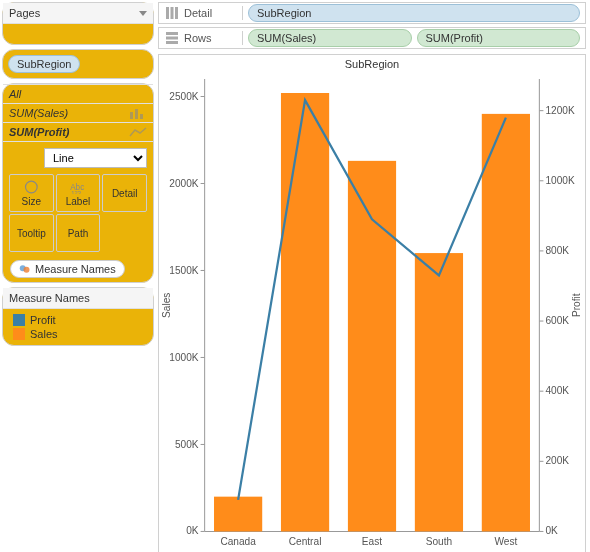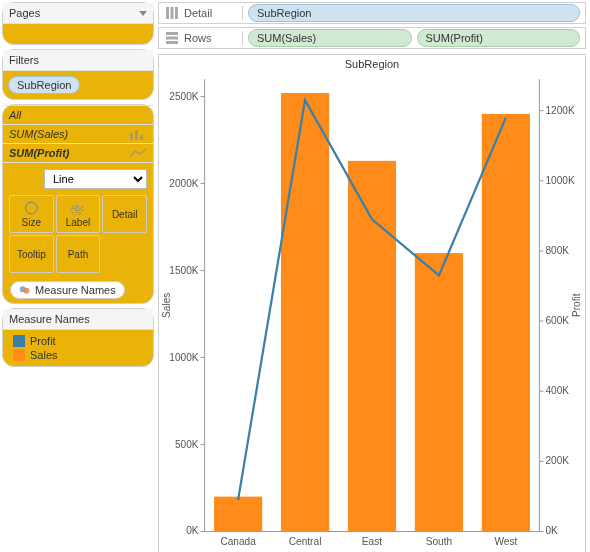--- a/index.html
+++ b/index.html
@@ -47,23 +47,20 @@
 
   <div class="panel">
     <div class="panel-header">
       <span>Pages</span>
       <span class="caret"></span>
     </div>
     <div class="panel-body" style="height:20px;"></div>
   </div>
 
   <div class="panel">
-    <div class="panel-header">
-      <span>Filters</span>
-    </div>
     <div class="panel-body">
       <span class="pill pill-blue">SubRegion</span>
     </div>
   </div>
 
   <div class="panel">
     <div class="marks-list">
       <div class="marks-row">
         <span>All</span>
       </div>

